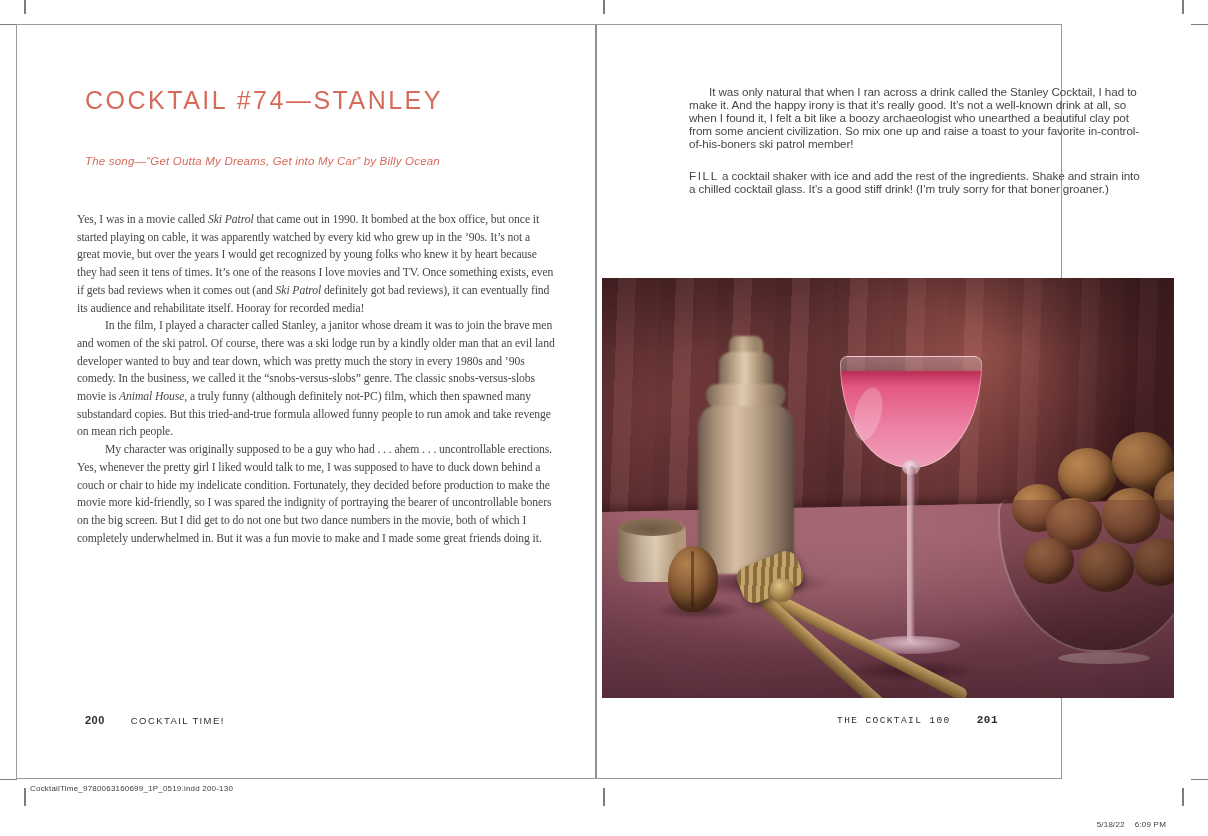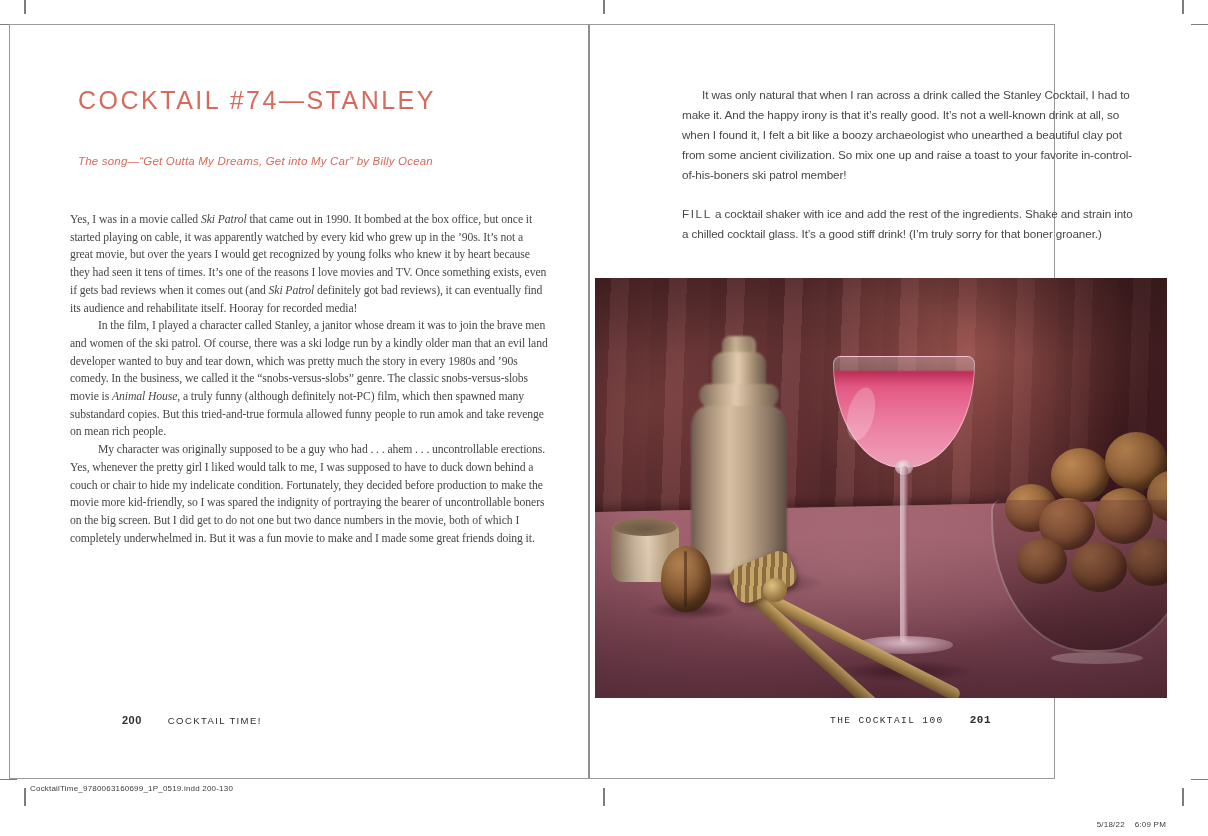--- a/index.html
+++ b/index.html
@@ -2,48 +2,48 @@
 <html><head>
 <meta charset="utf-8">
 <style>
   html,body{margin:0;padding:0;background:#ffffff;}
   body{width:1208px;height:836px;position:relative;font-family:"Liberation Sans",sans-serif;overflow:hidden;}
 
   
   .cmark{position:absolute;background:#7d7d7d;}
 
   
-  .trim{position:absolute;left:9px;top:24px;width:1046px;height:755px;border:1px solid #9a9a9a;box-sizing:border-box;background:#fff;}
+  .trim{position:absolute;left:16px;top:24px;width:1046px;height:755px;border:1px solid #9a9a9a;box-sizing:border-box;background:#fff;}
   .gutter{position:absolute;left:578px;top:0;width:2px;height:753px;background:#8f8f8f;}
 
   
   .title{position:absolute;left:68px;top:58px;color:#d66a5b;font-size:25px;line-height:34px;letter-spacing:2.5px;font-weight:400;}
   .subtitle{position:absolute;left:68px;top:130px;color:#d66a5b;font-size:11.5px;font-style:italic;letter-spacing:.2px;}
 
   .body-copy{position:absolute;left:60px;top:186px;width:478px;color:#474747;font-size:11.7px;line-height:17.7px;letter-spacing:-0.1px;}
   .body-copy p{margin:0;font-family:Liberation Serif, serif;}
   .body-copy p.ind{text-indent:28px;}
   .it{font-style:italic;}
 
   
   .rbox{float:left;width:152px;height:182px;margin:2px 16px 6px 5px;position:relative;background:#f3a491;clip-path:polygon(14px 0,calc(100% - 14px) 0,100% 14px,100% calc(100% - 14px),calc(100% - 14px) 100%,14px 100%,0 calc(100% - 14px),0 14px);}
   .rbox-ring{position:absolute;inset:7px;background:#ffffff;clip-path:polygon(11px 0,calc(100% - 11px) 0,100% 11px,100% calc(100% - 11px),calc(100% - 11px) 100%,11px 100%,0 calc(100% - 11px),0 11px);}
   .rbox-core{position:absolute;inset:8.5px;background:#f3a491;clip-path:polygon(10px 0,calc(100% - 10px) 0,100% 10px,100% calc(100% - 10px),calc(100% - 10px) 100%,10px 100%,0 calc(100% - 10px),0 10px);}
   .rbox-text{position:absolute;inset:0;display:flex;flex-direction:column;align-items:center;justify-content:center;padding:10px 22px;box-sizing:border-box;text-align:center;color:#ffffff;font-size:10.5px;font-weight:bold;line-height:1.45;letter-spacing:.2px;}
   .rbox-text div{margin:5px 0;}
 
-  .footer{position:absolute;top:689px;font-size:10px;color:#2e2e2e;margin-left:44px;}
+  .footer{position:absolute;top:689px;font-size:10px;color:#2e2e2e;}
   .footer-left{left:68px;}
   .footer-right{right:63px;text-align:left;font-family:Liberation Mono, monospace;}
   .pagenum{font-weight:bold;font-size:11px;letter-spacing:.5px;}
   .runhead{letter-spacing:1.4px;font-size:9.5px;margin-left:26px;}
   .runhead-r{letter-spacing:1.4px;font-size:9.5px;margin-right:26px;}
 
   
-  .right-copy{position:absolute;left:672px;top:60px;width:452px;color:#474747;font-size:11.7px;line-height:20px;letter-spacing:-0.1px;}
+  .right-copy{position:absolute;left:672px;top:60px;width:452px;color:#474747;font-size:11.7px;line-height:13px;letter-spacing:-0.1px;}
   .right-copy p{margin:0;}
   .right-copy p.ind1{text-indent:20px;}
   .instruction{margin-top:19px !important;}
   .fill-lead{letter-spacing:1.6px;}
 
   
   .photo{position:absolute;left:585px;top:253px;width:572px;height:420px;overflow:hidden;background:linear-gradient(180deg,#6d3638 0%,#5e2d30 60%,#532a2e 100%);}
   .curtain{position:absolute;inset:0;background:
       radial-gradient(ellipse 250px 300px at 66% 18%,rgba(200,112,100,.5),transparent 70%),
       radial-gradient(ellipse 210px 380px at 90% 40%,rgba(46,16,20,.75),transparent 72%),

